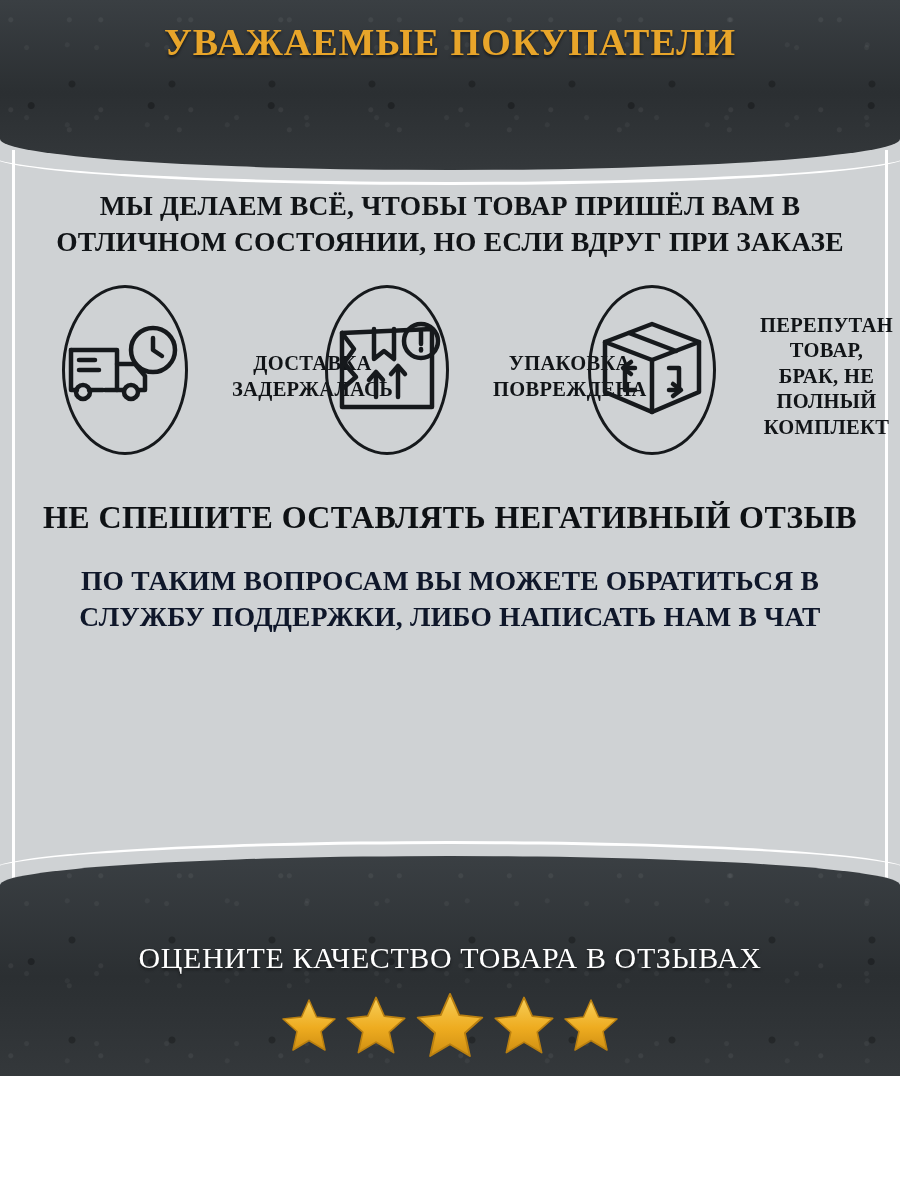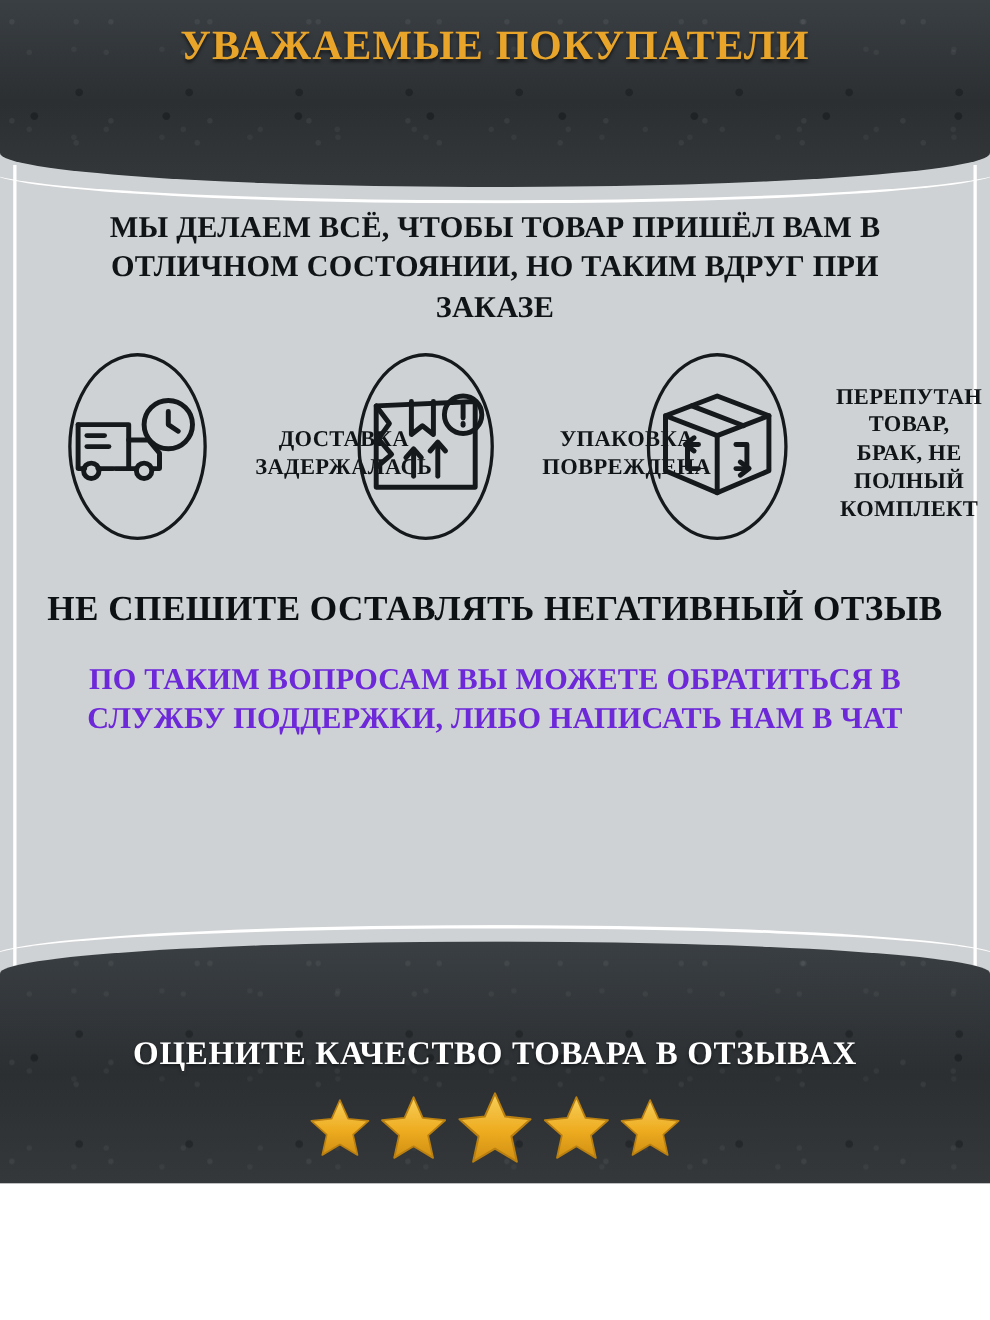--- a/index.html
+++ b/index.html
@@ -180,37 +180,37 @@
     color: #0e1114;
   }
 
   .support-text {
     margin-top: 26px;
     font-size: 27.5px;
     font-weight: bold;
     line-height: 1.32;
     letter-spacing: 0.2px;
     padding: 0 10px;
-    color: #6d28d9;
+    color: #0f172a;
   }
 
   
   .bottom-text {
     position: absolute;
     bottom: 0;
     left: 0;
     width: 900px;
     text-align: center;
     z-index: 5;
     padding-bottom: 16px;
     box-sizing: border-box;
   }
   .bottom-title {
     font-size: 30px;
-    font-weight: bold;
+    font-weight: normal;
     color: #ffffff;
     line-height: 1.2;
     letter-spacing: 0.6px;
     text-shadow: 0 2px 3px rgba(0,0,0,0.5);
   }
   .stars {
     margin-top: 14px;
     display: flex;
     justify-content: center;
     align-items: center;
@@ -232,21 +232,21 @@
 
   <div class="side-rule left"></div>
   <div class="side-rule right"></div>
 
   <div class="top-text">
     <div class="headline-gold">УВАЖАЕМЫЕ ПОКУПАТЕЛИ</div>
   </div>
 
   <div class="middle">
 
-    <div class="intro">МЫ ДЕЛАЕМ ВСЁ, ЧТОБЫ ТОВАР ПРИШЁЛ ВАМ В ОТЛИЧНОМ СОСТОЯНИИ, НО ТАКИМ ВДРУГ ПРИ ЗАКАЗЕ</div>
+    <div class="intro">МЫ ДЕЛАЕМ ВСЁ, ЧТОБЫ ТОВАР ПРИШЁЛ ВАМ В ОТЛИЧНОМ СОСТОЯНИИ, НО ЕСЛИ ВДРУГ ПРИ ЗАКАЗЕ</div>
 
     <div class="icons-row">
 
       <div class="icon-cell">
         <div class="icon-circle">
           <svg width="120" height="100" viewBox="0 0 120 100" fill="none" stroke="#16191c" stroke-width="4.5" stroke-linecap="round" stroke-linejoin="round">
             <path d="M6 30 L6 70 L12 70"></path>
             <path d="M6 30 L52 30 L52 70 L40 70"></path>
             <path d="M24 70 L38 70"></path>
             <path d="M52 44 L70 44 L80 56 L80 70 L74 70"></path>

